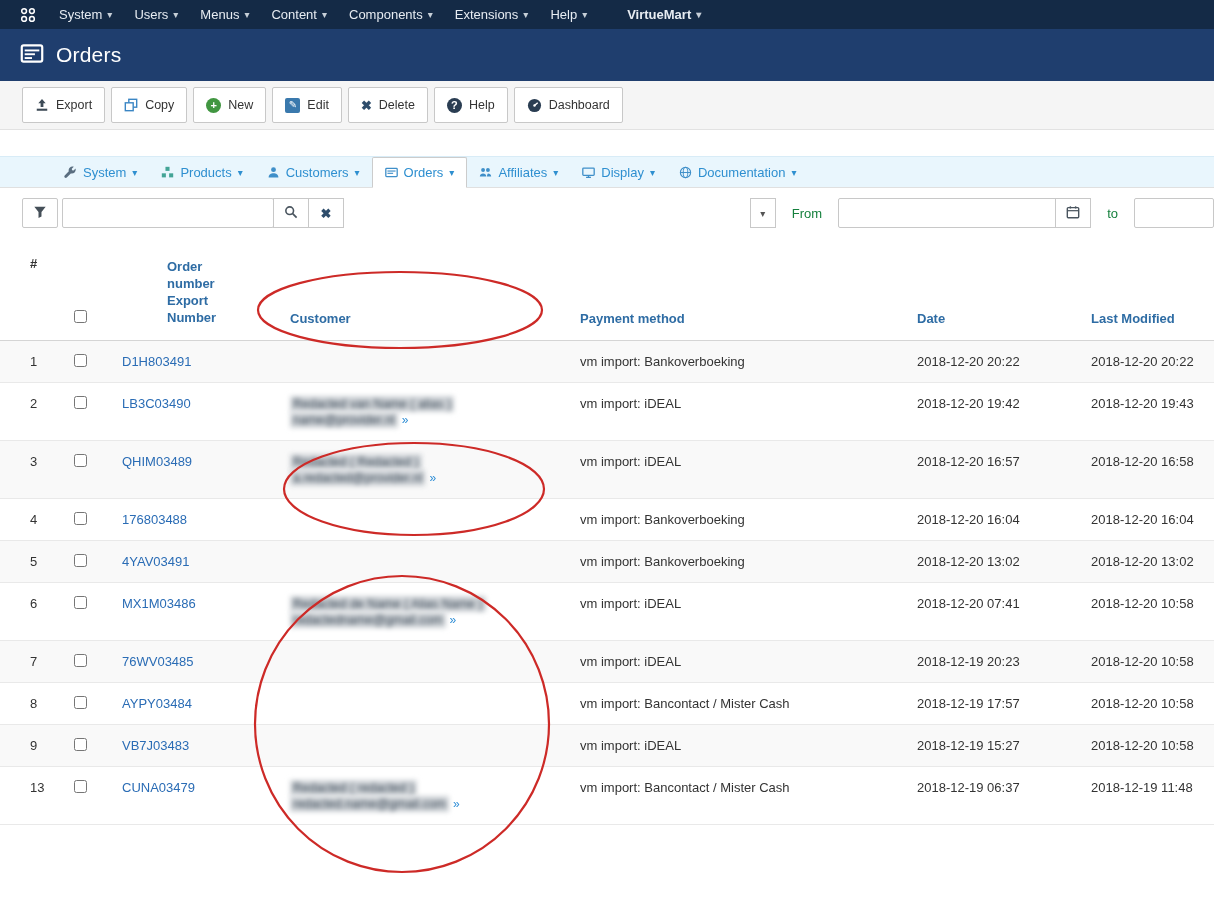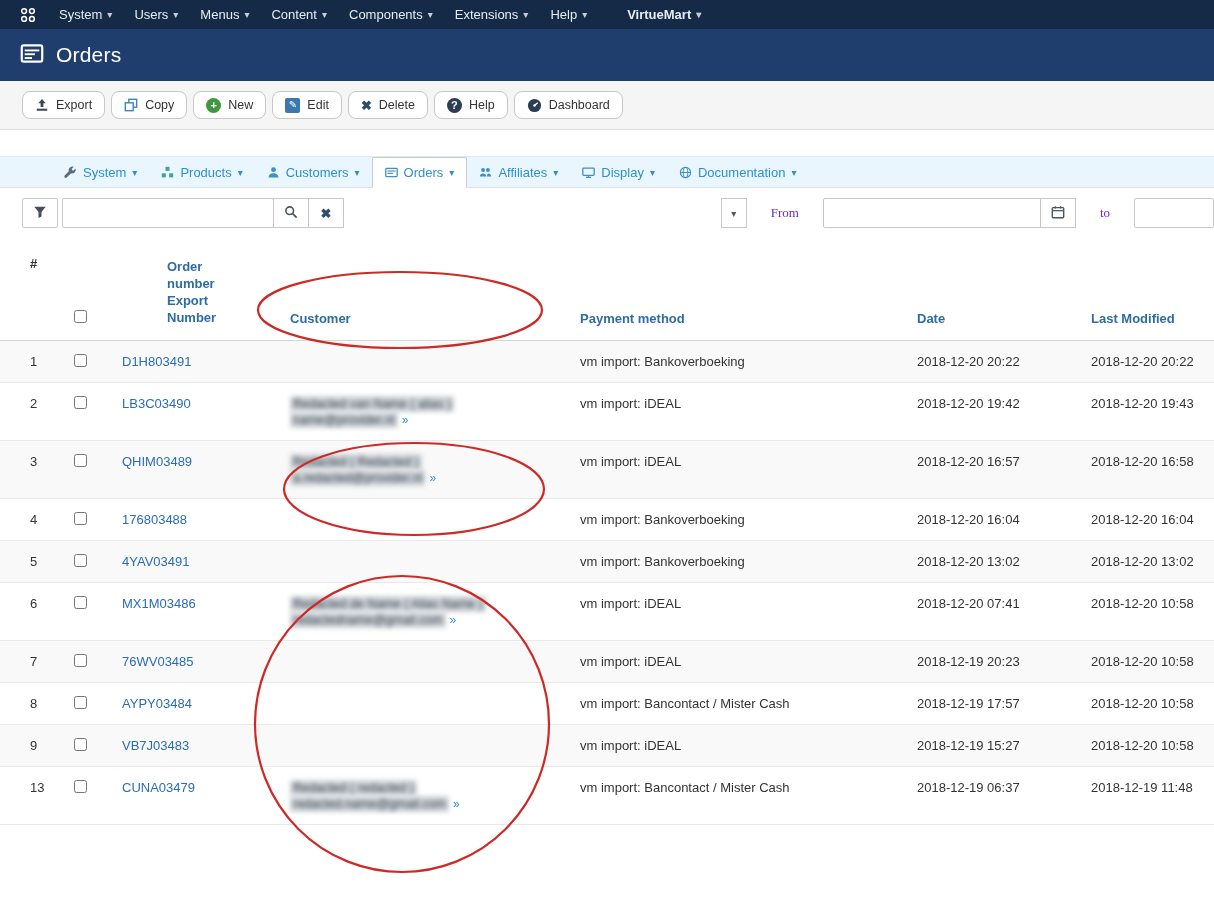--- a/index.html
+++ b/index.html
@@ -34,23 +34,23 @@
   }
   .page-header .title { font-size: 21px; font-weight: normal; letter-spacing: .2px; }
 
   
   .toolbar {
     background: #f5f5f5; border-bottom: 1px solid #e2e2e2;
     padding: 11px 0 11px 22px; height: 49px; display: flex; align-items: center;
   }
   .tbtn {
     display: inline-flex; align-items: center; gap: 7px;
-    background: #fff; border: 1px solid #c8c8c8; border-radius: 8px;
+    background: #fff; border: 1px solid #c8c8c8; border-radius: 2px;
     padding: 5px 12px; margin-right: 6px; font-size: 12.5px; color: #333;
-    height: 28px; cursor: pointer;
+    height: 36px; cursor: pointer;
   }
   .tbtn svg { display: block; }
   .mini-circle {
     width: 15px; height: 15px; border-radius: 50%;
     display: inline-flex; align-items: center; justify-content: center;
     color: #fff; font-size: 11px; font-weight: bold; line-height: 1;
   }
   .mini-square {
     width: 15px; height: 15px; border-radius: 2px;
     display: inline-flex; align-items: center; justify-content: center;
@@ -94,21 +94,21 @@
   .fake-select {
     width: 178px; height: 30px; border: 1px solid #c8c8c8; background: #fff;
     display: flex; align-items: center; padding: 0 8px; font-size: 13px; color: #333;
     cursor: pointer;
   }
   .select-caret {
     width: 26px; height: 30px; border: 1px solid #c8c8c8; margin-left: -1px;
     background: #fff; display: inline-flex; align-items: center; justify-content: center;
     font-size: 10px; color: #555; cursor: pointer;
   }
-  .date-label { margin: 0 24px; color: #6d28d9; font-family: Liberation Serif, serif; }
+  .date-label { margin: 0 16px; color: #15803d; }
   .date-input {
     height: 30px; width: 218px; border: 1px solid #c8c8c8; border-radius: 2px 0 0 2px;
     padding: 0 8px; font-size: 13px; font-family: inherit;
   }
   .date-input.short { width: 80px; border-radius: 2px; }
 
   
   table.orders { width: 100%; border-collapse: collapse; margin-top: 8px; table-layout: fixed; }
   th, td { text-align: left; font-weight: normal; }
   thead th {

